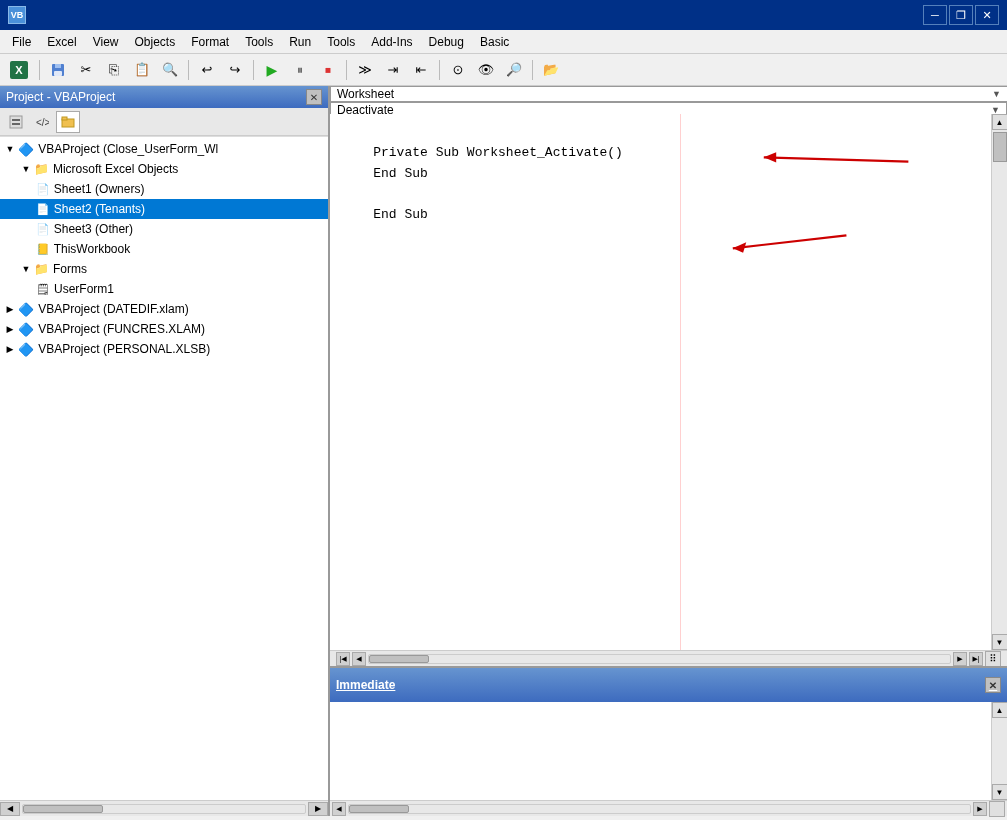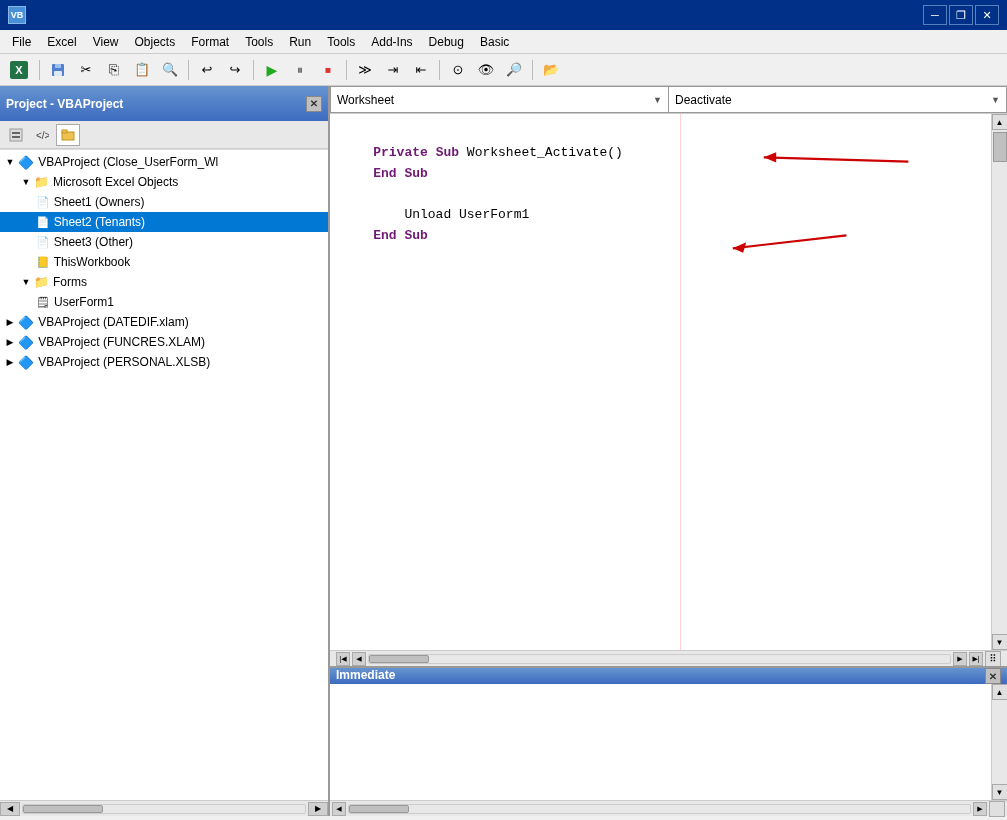--- a/index.html
+++ b/index.html
@@ -125,27 +125,27 @@
     .left-panel {
       width: 330px;
       min-width: 330px;
       display: flex;
       flex-direction: column;
       border-right: 2px solid #999;
     }
     .panel-title-bar {
       background: linear-gradient(to bottom, #6694d0, #3d6bbf);
       color: white;
-      height: 35px;
+      height: 22px;
       display: flex;
       align-items: center;
       justify-content: space-between;
       padding: 0 6px;
       font-size: 12px;
-      font-weight: bold;
+      font-weight: normal;
       gap: 28px;
     }
     .panel-close-btn {
       width: 16px;
       height: 16px;
       background: #c0c0c0;
       border: 1px solid #888;
       display: flex;
       align-items: center;
       justify-content: center;
@@ -222,20 +222,21 @@
       flex: 1;
       display: flex;
       flex-direction: column;
     }
 
     
     .code-dropdowns {
       display: flex;
       height: 28px;
       border-bottom: 1px solid #ccc;
+      flex-direction: column;
     }
     .code-dropdown {
       flex: 1;
       display: flex;
       align-items: center;
       background: white;
       border: 1px solid #999;
       padding: 0 6px;
       cursor: pointer;
       font-size: 12px;
@@ -252,21 +253,21 @@
       flex: 1;
       background: white;
       font-family: 'Courier New', Courier, monospace;
       font-size: 13px;
       padding: 8px 12px;
       overflow: auto;
       position: relative;
       line-height: 1.6;
     }
     .code-line { white-space: pre; }
-    .code-keyword { color: #701a75; font-weight: bold; }
+    .code-keyword { color: #000000; font-weight: normal; }
 
     
     .code-hscroll {
       height: 16px;
       background: #e8e8e8;
       border-top: 1px solid #ccc;
       display: flex;
       align-items: center;
       padding: 0 4px;
     }
@@ -302,27 +303,28 @@
     
     .immediate-panel {
       height: 150px;
       border-top: 2px solid #999;
       display: flex;
       flex-direction: column;
     }
     .immediate-title {
       background: linear-gradient(to bottom, #6694d0, #3d6bbf);
       color: white;
-      height: 16px;
-      display: flex;
-      align-items: flex-start;
+      height: 34px;
+      display: flex;
+      align-items: center;
       justify-content: space-between;
       padding: 0 6px;
       font-size: 12px;
       font-weight: bold;
+      text-decoration: underline;
     }
     .immediate-body {
       flex: 1;
       background: white;
       font-family: 'Courier New', Courier, monospace;
       font-size: 12px;
       padding: 4px;
     }
     .immediate-hscroll {
       height: 16px;
@@ -540,21 +542,20 @@
       <div style="display:flex; flex:1; overflow:hidden;">
 
         <div class="code-area">
 
           <div style="position:absolute;top:0;left:350px;width:1px;height:100%;background:rgba(255,100,100,0.3);pointer-events:none;"></div>
 
           <div class="code-line">&nbsp;</div>
           <div class="code-line">    <span class="code-keyword">Private Sub</span> Worksheet_Activate()</div>
           <div class="code-line">    <span class="code-keyword">End Sub</span></div>
           <div class="code-line">&nbsp;</div>
-          <div class="code-line">        Unload UserForm1</div>
           <div class="code-line">    <span class="code-keyword">End Sub</span></div>
           <div class="code-line">&nbsp;</div>
 
           <svg class="arrows" viewBox="0 0 640 300" preserveAspectRatio="none" style="position:absolute;top:0;left:0;width:100%;height:260px;pointer-events:none;">
 
             <line x1="560" y1="55" x2="420" y2="50" stroke="#cc0000" stroke-width="2.5"></line>
             <polygon points="420,50 432,44 432,56" fill="#cc0000"></polygon>
 
             <line x1="500" y1="140" x2="390" y2="155" stroke="#cc0000" stroke-width="2.5"></line>
             <polygon points="390,155 403,148 400,160" fill="#cc0000"></polygon>

